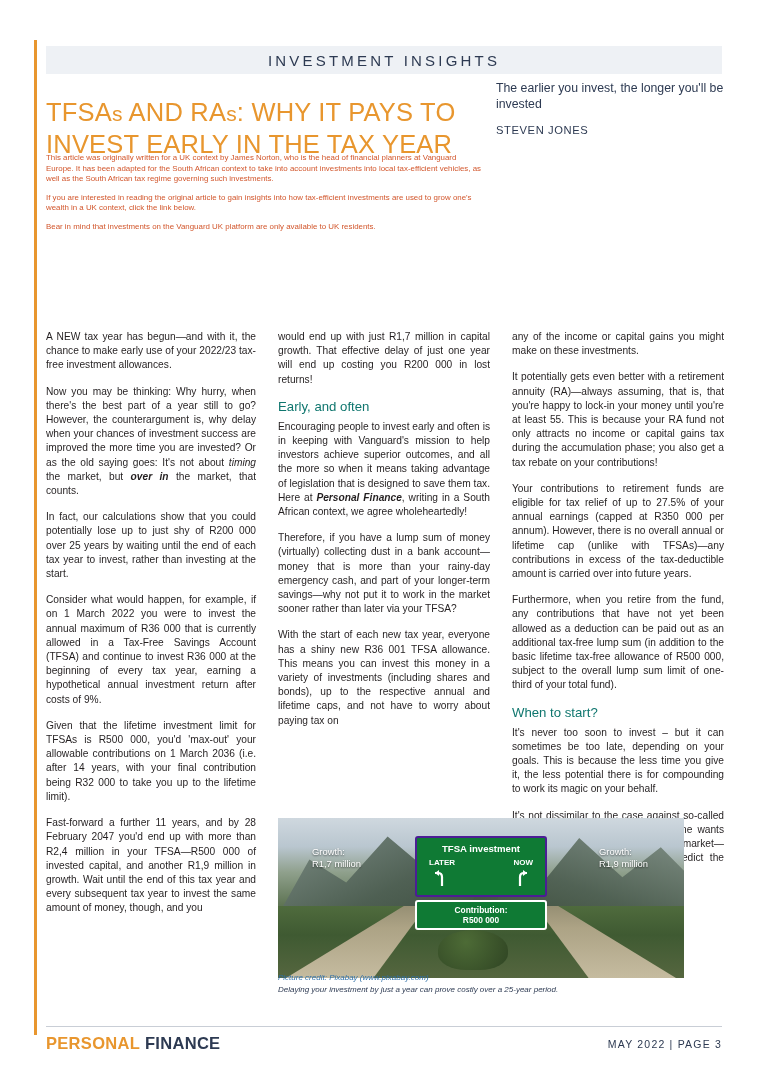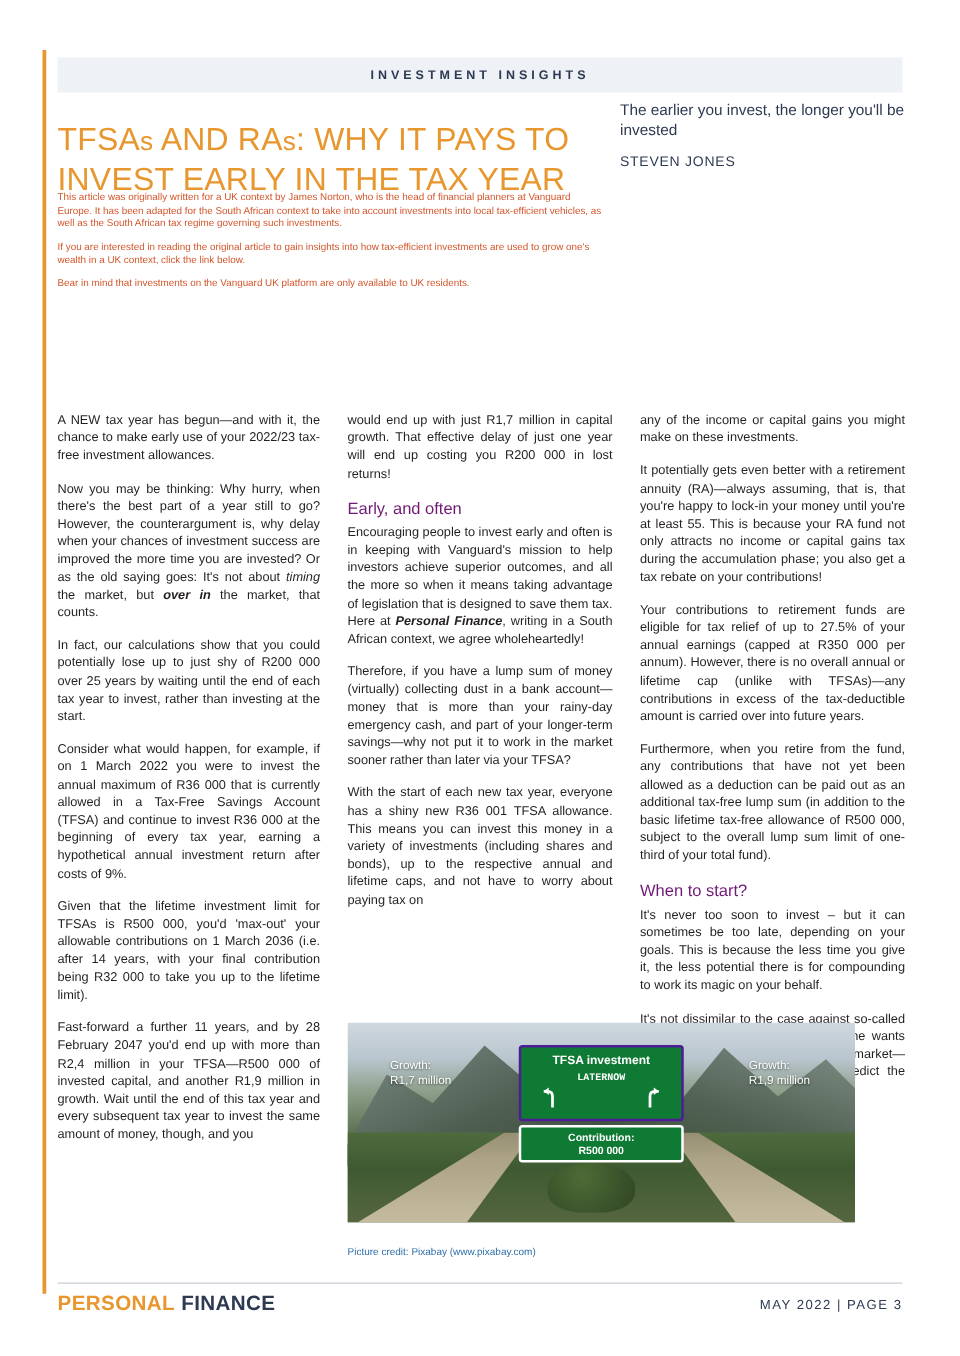--- a/index.html
+++ b/index.html
@@ -26,24 +26,24 @@
   }
   
   .kicker {
     position: absolute;
     left: 46px; top: 46px;
     width: 676px; height: 28px;
     background: #eef1f5;
     display: flex; align-items: center; justify-content: center;
   }
   .kicker span {
-    font-size: 10px;
+    font-size: 15px;
     letter-spacing: 3.2px;
     color: #2d3a52;
-    font-weight: 700;
+    font-weight: 400;
   }
   
   .headline {
     position: absolute;
     left: 46px; top: 80px;
     width: 440px;
     color: #e8962e;
     font-size: 25.5px;
     line-height: 31px;
     font-weight: 400;
@@ -97,21 +97,21 @@
     font-size: 10.2px;
     line-height: 14.2px;
     text-align: justify;
     color: #231f20;
   }
   .col p { margin: 0 0 12px 0; }
   .col1 { left: 46px; width: 210px; }
   .col2 { left: 278px; width: 212px; }
   .col3 { left: 512px; width: 212px; }
   .subhead {
-    color: #701a75;
+    color: #0f766e;
     font-size: 13.2px;
     line-height: 16px;
     margin: 4px 0 5px 0;
     font-weight: 400;
   }
   em { font-style: italic; }
   .bolditalic { font-weight: bold; font-style: italic; }
 
   
   .figure {
@@ -162,42 +162,42 @@
   
   .sign {
     position:absolute; left:50%; top:18px; transform:translateX(-50%);
     width:132px;
   }
   .sign-main {
     background:#0f7a34; border:2px solid #4c1d95; border-radius:3px;
     padding:5px 6px 8px 6px; text-align:center; color:#fff;
   }
   .sign-title { font-size:9.6px; font-weight:bold; margin-bottom:4px; }
-  .sign-cols { display:flex; justify-content:center; font-size:8px; font-weight:bold; padding:0 6px;font-family:Liberation Mono, monospace; }
+  .sign-cols { display:flex; justify-content:space-between; font-size:8px; font-weight:bold; padding:0 6px; }
   .sign-arrows { display:flex; justify-content:space-between; padding:2px 8px 0 8px; }
   .sign-arrows svg { display:block; }
   .sign-sub {
     margin-top:3px; background:#0f7a34; border:2px solid #ffffff; border-radius:3px;
     color:#fff; text-align:center; font-size:8.4px; font-weight:bold; padding:3px 4px;
     line-height:10px;
   }
   .growth-label {
     position:absolute; color:#ffffff; font-size:9.4px; line-height:12px;
     text-shadow: 0 1px 2px rgba(0,0,0,.6);
   }
   .growth-left { left:34px; top:28px; }
   .growth-right { right:36px; top:28px; }
 
   .caption {
     position:absolute; left:278px; top:984px; width:446px;
     color:#2d3a52; font-size:8px; font-style:italic; line-height:11px;
   }
   .credit {
-    position:absolute; left:278px; top:996px; width:446px;
-    color:#2d6fa8; font-size:8px; line-height:11px;
+    position:absolute; left:278px; top:972px; width:446px;
+    color:#2d6fa8; font-size:8px; font-style:italic; line-height:11px;
   }
 
   
   .footer-rule {
     position:absolute; left:46px; top:1026px; width:676px; height:1px;
     background:#c9ced6;
   }
   .brand {
     position:absolute; left:46px; top:1034px;
     font-size:16.5px; letter-spacing:0.3px;
@@ -299,20 +299,21 @@
           </svg>
         </div>
       </div>
       <div class="sign-sub">
         <div>Contribution:</div>
         <div>R500 000</div>
       </div>
     </div>
   </div>
 
+  <div class="caption">Delaying your investment by just a year can prove costly over a 25-year period.</div>
   <div class="credit">Picture credit: Pixabay (www.pixabay.com)</div>
 
   <div class="footer-rule"></div>
   <div class="brand">
     <span class="b1">PERSONAL</span>&nbsp;<span class="b2">FINANCE</span>
   </div>
   <div class="folio">MAY 2022  |  PAGE 3</div>
 
 </div>
 

